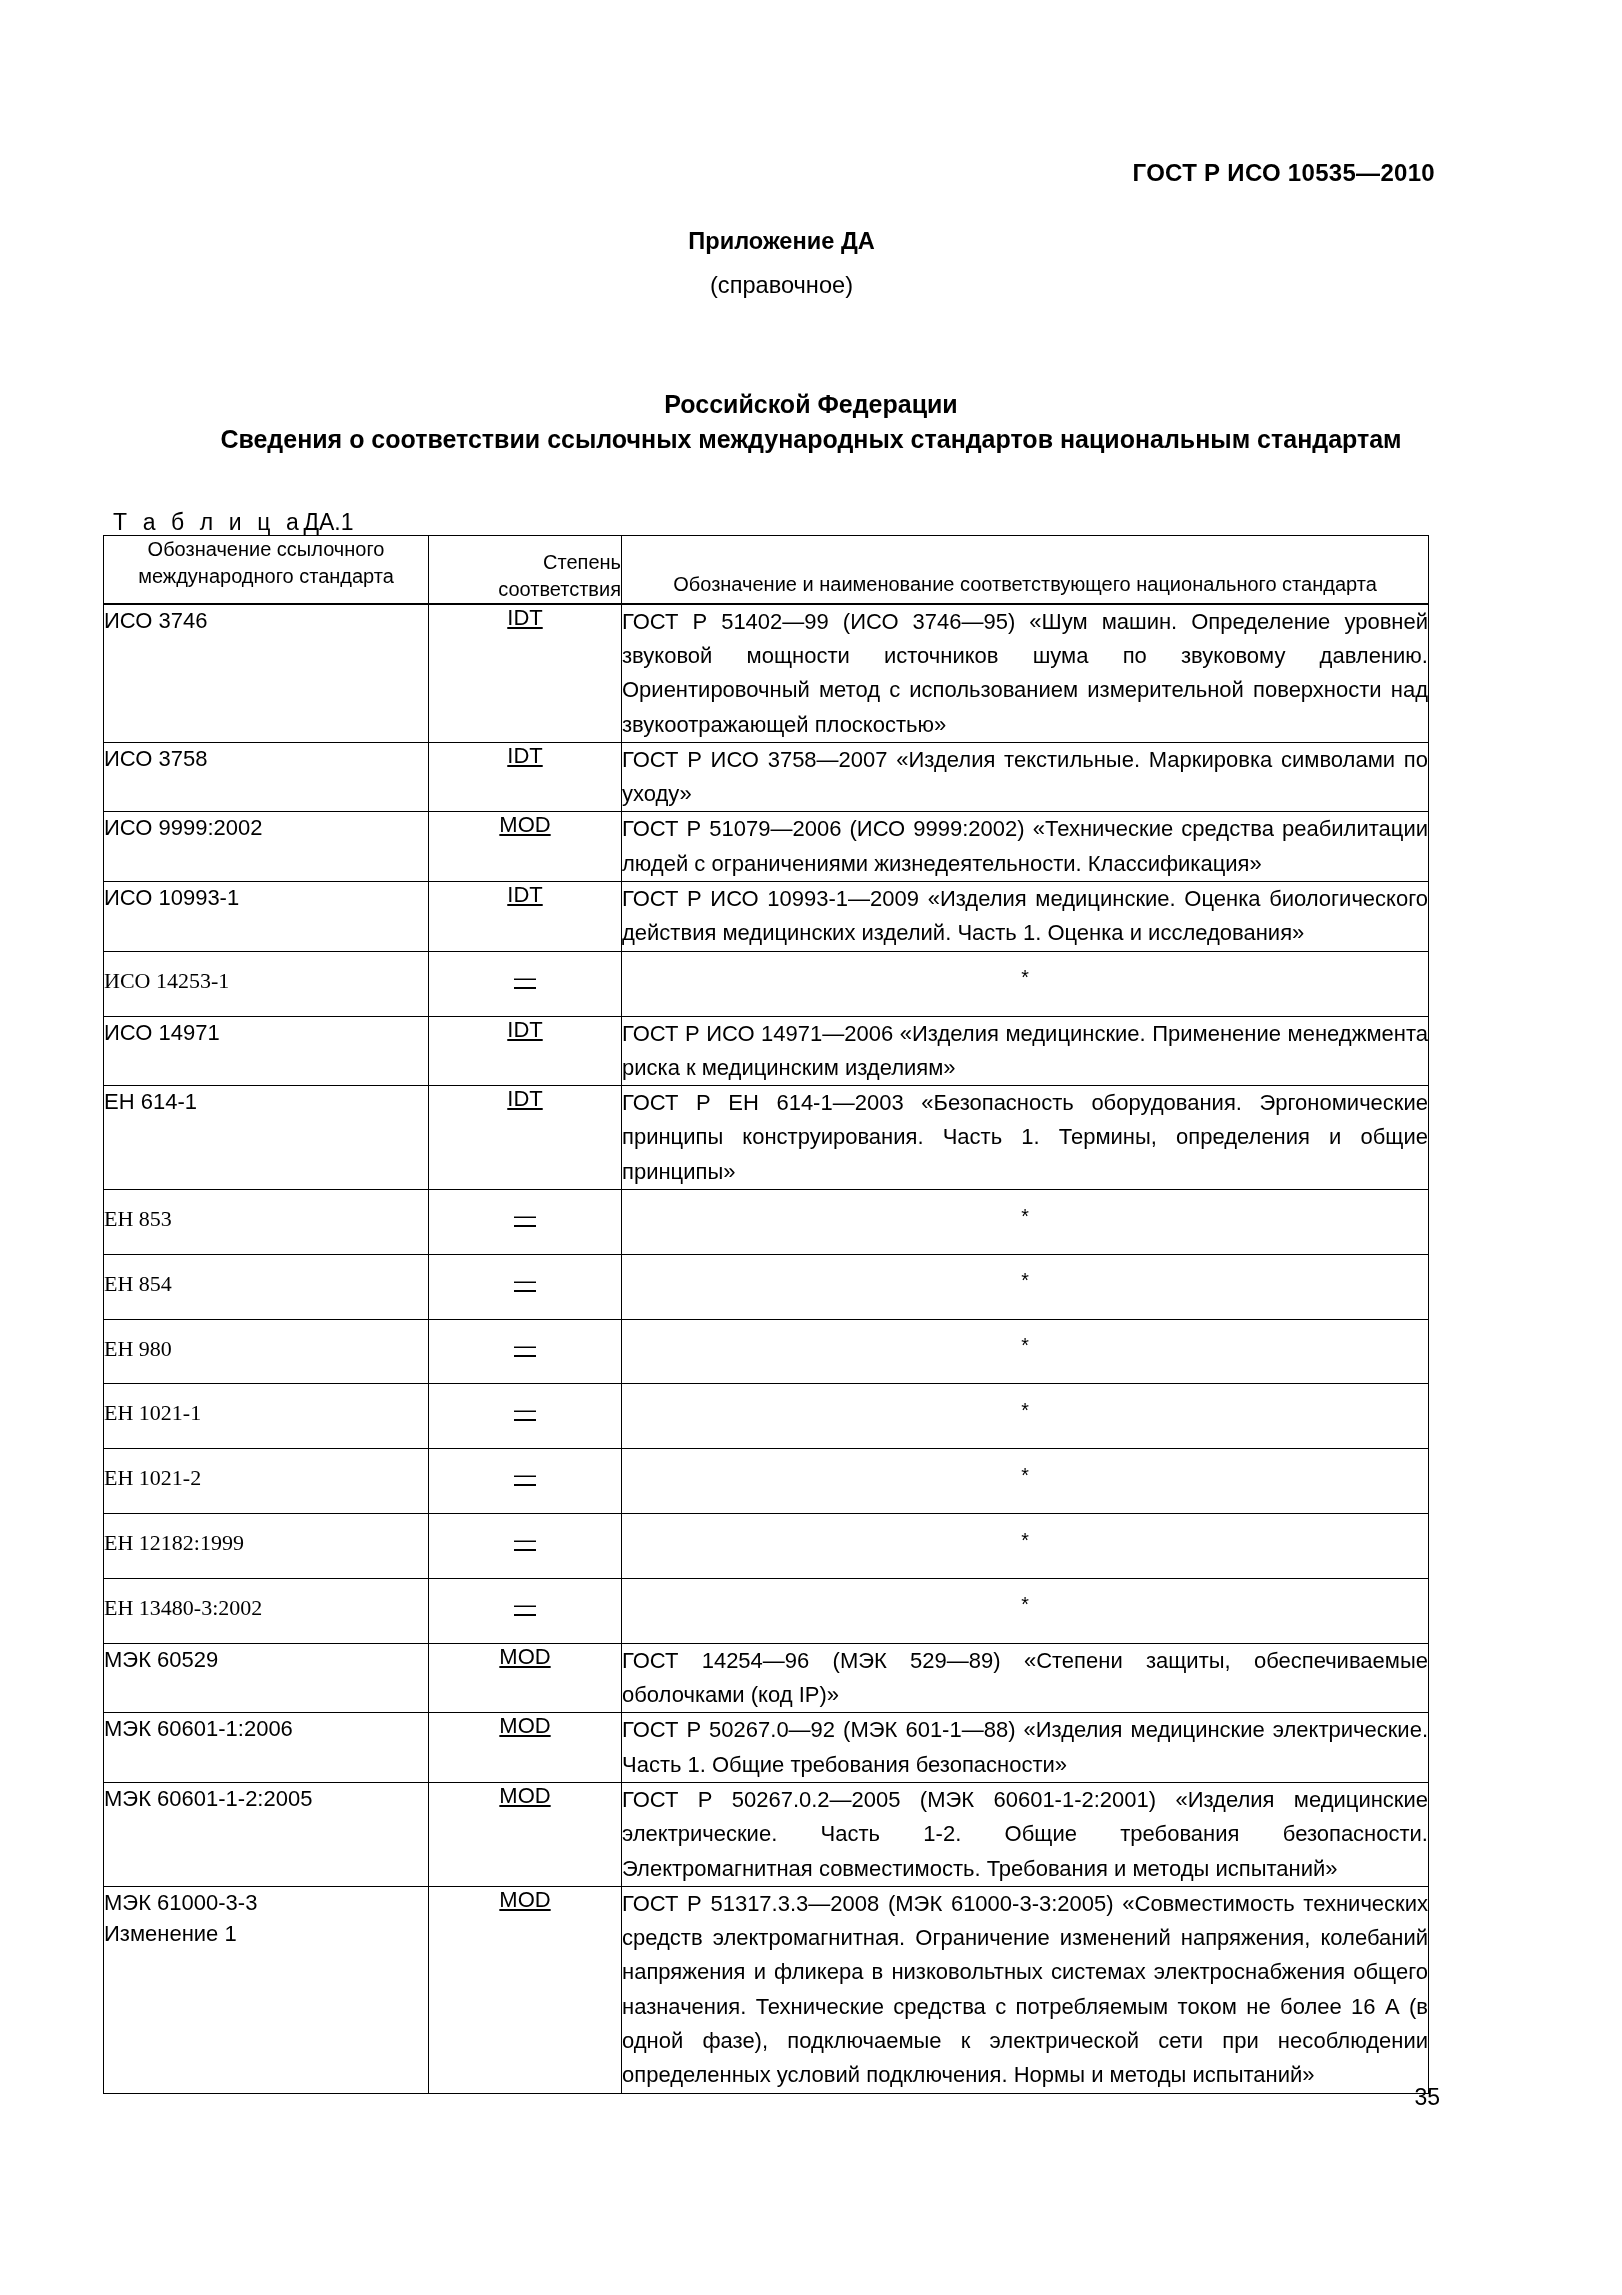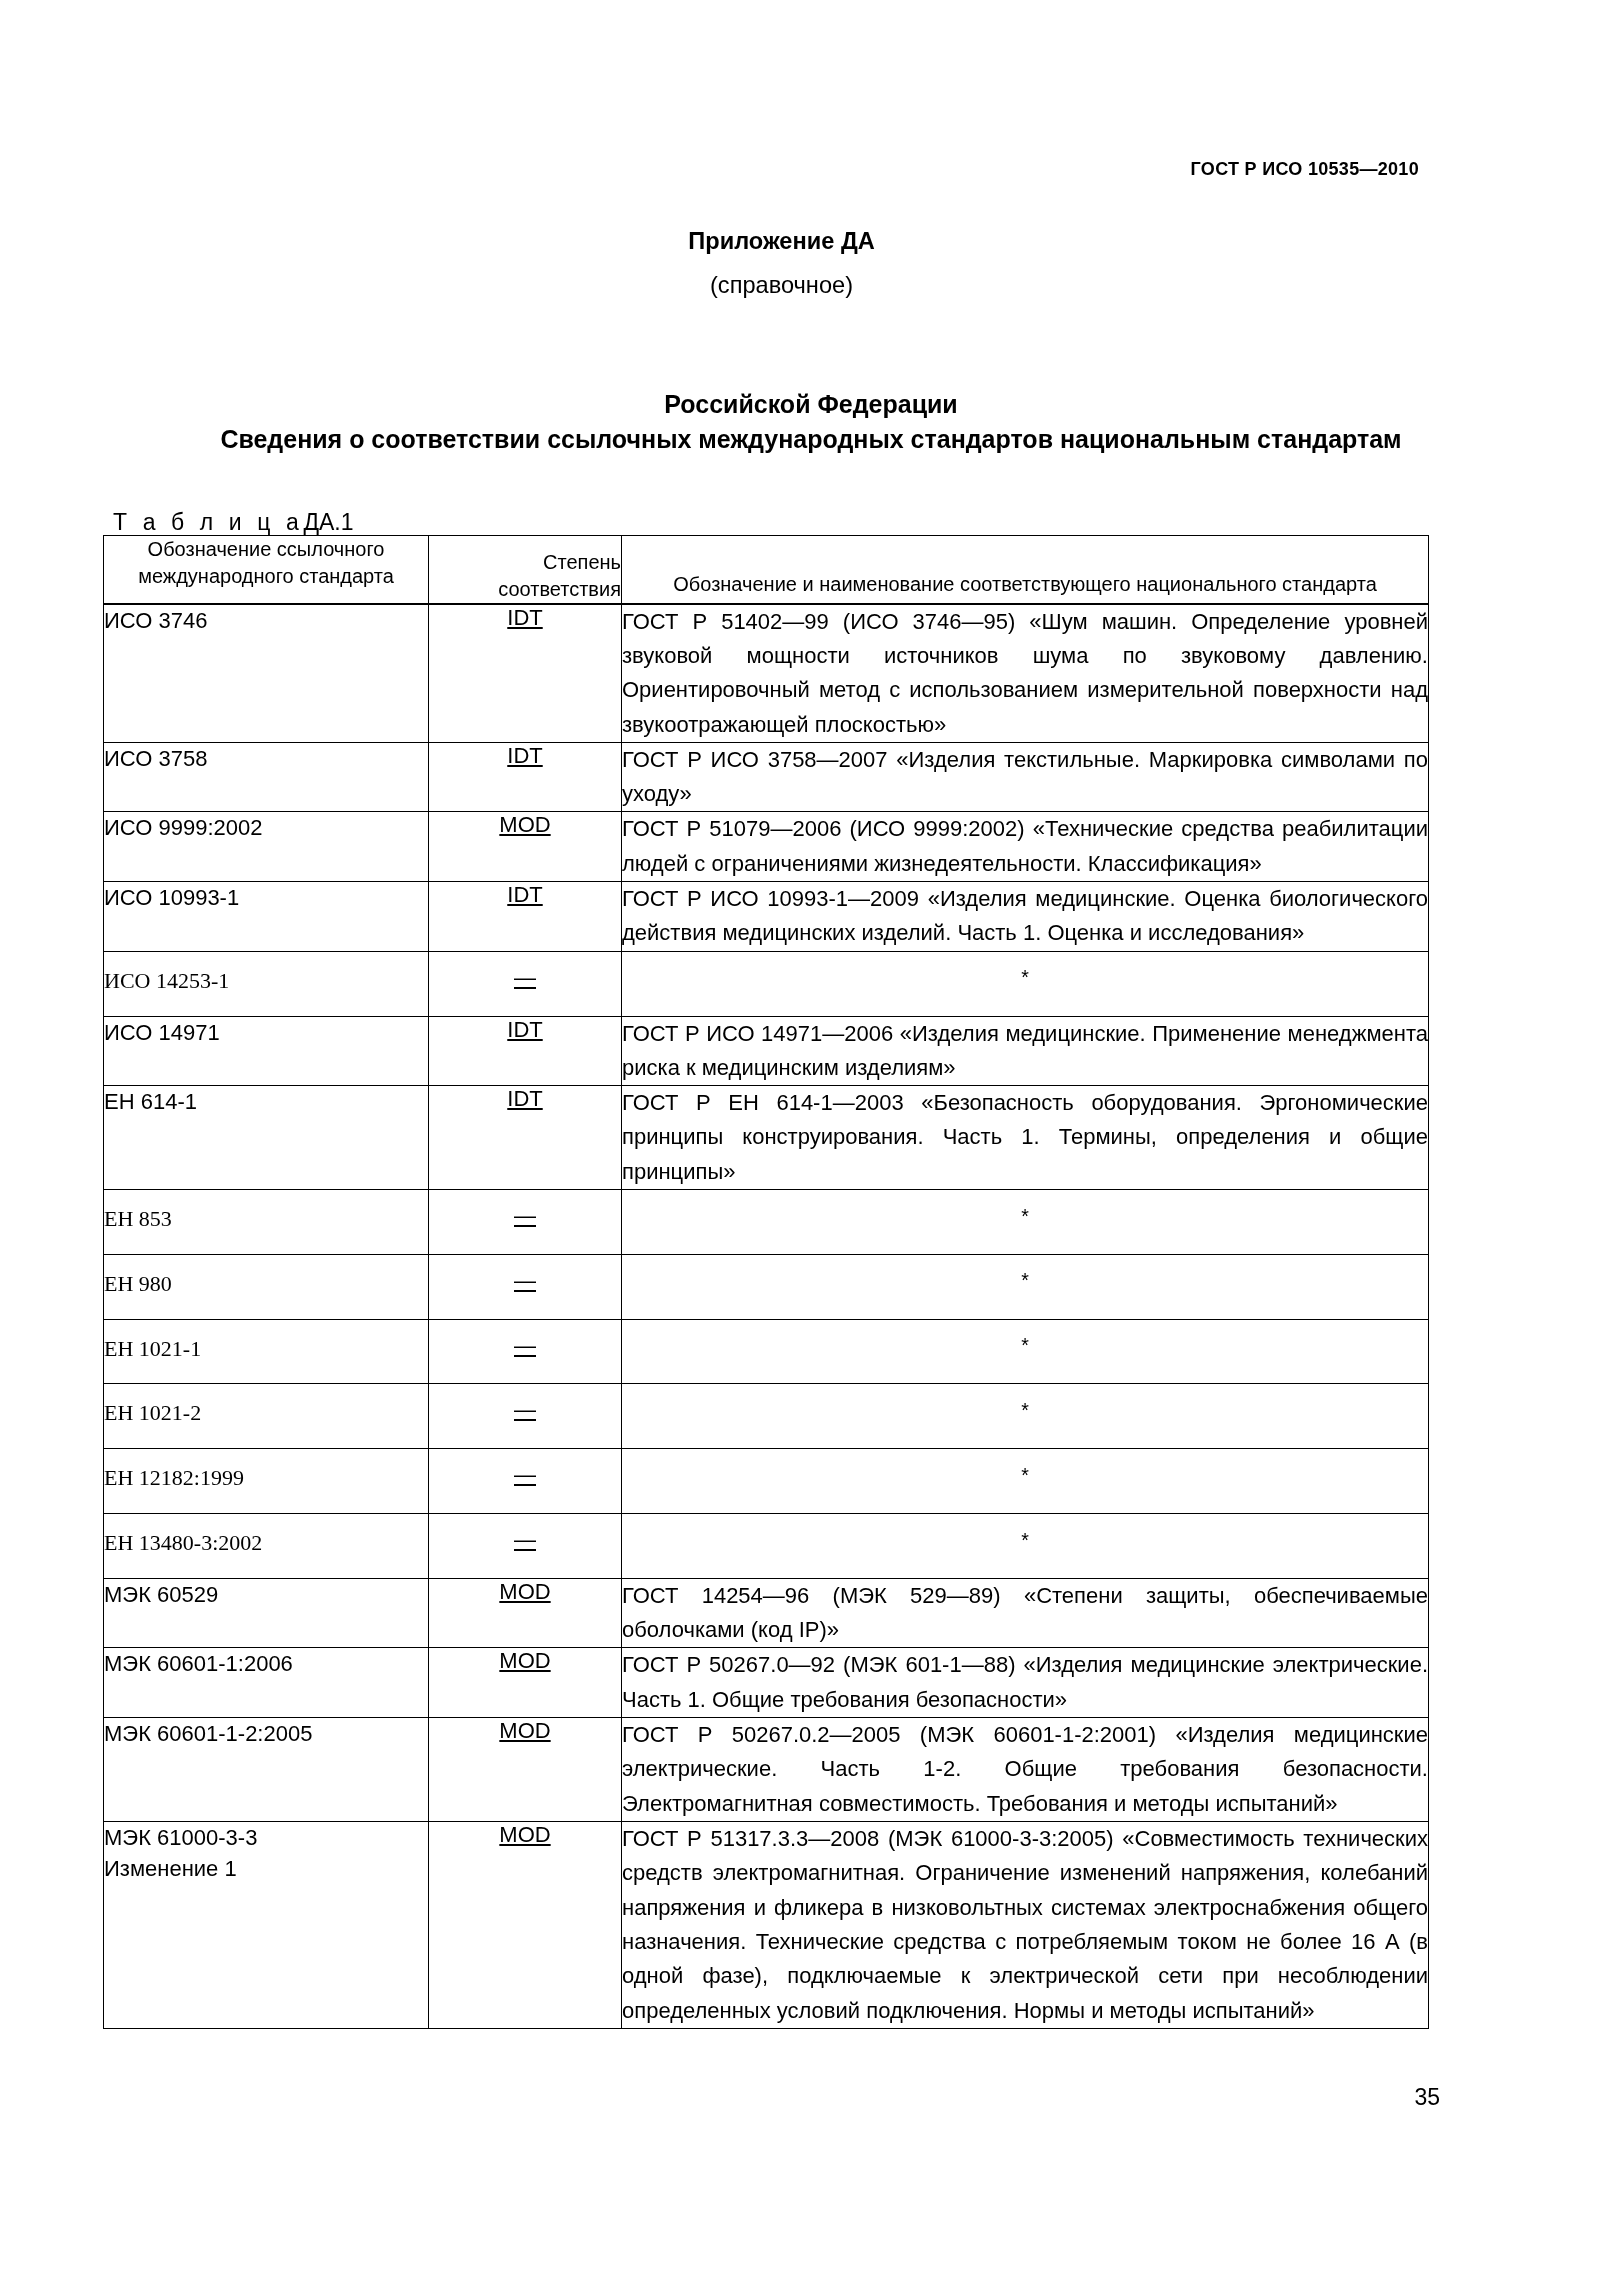--- a/index.html
+++ b/index.html
@@ -15,22 +15,22 @@
     font-family: "Liberation Sans", "DejaVu Sans", sans-serif;
     color: #000000;
     box-sizing: border-box;
     overflow: hidden;
   }
 
   
   .running-head {
     position: absolute;
     top: 159px;
-    right: 204px;
-    font-size: 18px;
+    right: 188px;
+    font-size: 24px;
     font-weight: bold;
     letter-spacing: 0.3px;
     white-space: nowrap;
   }
 
   
   .annex-block {
     position: absolute;
     top: 230px;
     left: 0;
@@ -220,20 +220,25 @@
           <td class="c-ref">ЕН 614-1</td>
           <td class="c-deg">IDT</td>
           <td class="c-nat">ГОСТ Р ЕН 614-1—2003  «Безопасность оборудования. Эргономические принципы конструирования. Часть 1. Термины, определения и общие принципы»</td>
         </tr>
         <tr class="compact">
           <td class="c-ref">ЕН 853</td>
           <td class="c-deg dash">—</td>
           <td class="c-nat star"><span>*</span></td>
         </tr>
         <tr class="compact">
+          <td class="c-ref">ЕН 854</td>
+          <td class="c-deg dash">—</td>
+          <td class="c-nat star"><span>*</span></td>
+        </tr>
+        <tr class="compact">
           <td class="c-ref">ЕН 980</td>
           <td class="c-deg dash">—</td>
           <td class="c-nat star"><span>*</span></td>
         </tr>
         <tr class="compact">
           <td class="c-ref">ЕН 1021-1</td>
           <td class="c-deg dash">—</td>
           <td class="c-nat star"><span>*</span></td>
         </tr>
         <tr class="compact">

